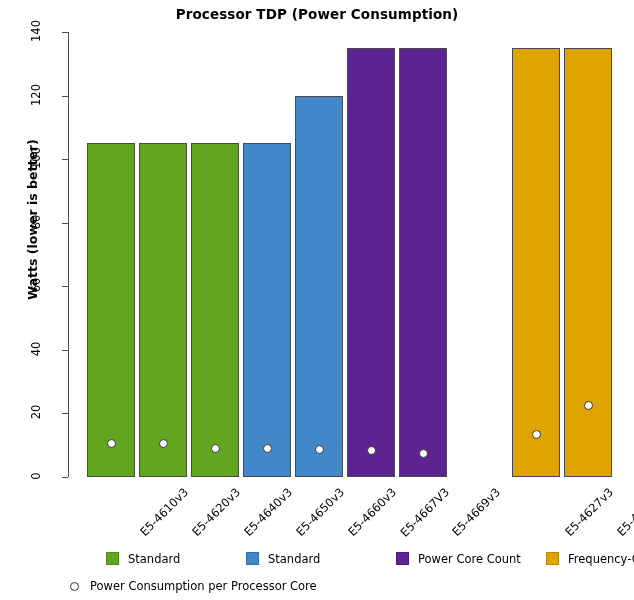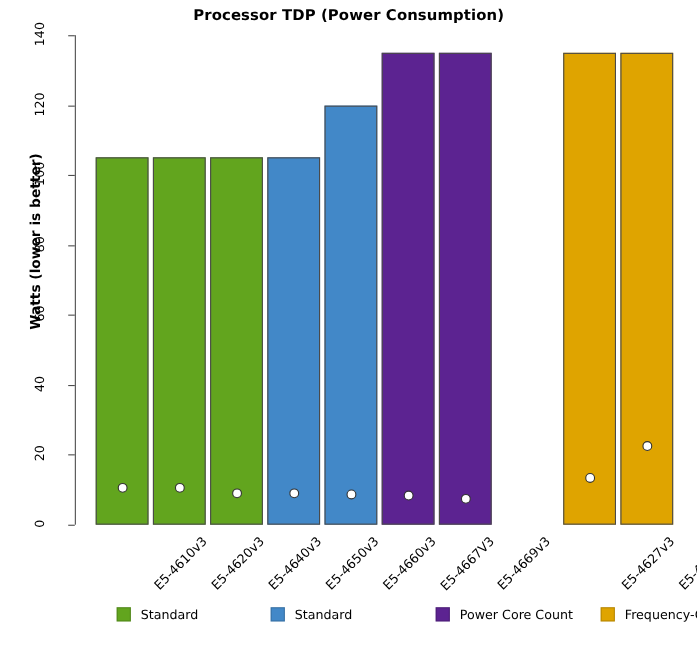--- a/index.html
+++ b/index.html
@@ -229,15 +229,19 @@
         </div>
         <div class="legend-entry" style="left: 312px;">
           <span class="legend-swatch" style="background: rgb(92, 35, 145);"></span>
           <span class="legend-text">Power Core Count</span>
         </div>
         <div class="legend-entry" style="left: 462px;">
           <span class="legend-swatch" style="background: rgb(223, 164, 0);"></span>
           <span class="legend-text">Frequency-Optimized</span>
         </div>
       </div>
+    <div id="legend-row-2">
+      <span id="legend-marker-icon"></span>
+      <span class="legend-text">Power Consumption per Processor Core</span>
+    </div>
   </div>
 
 </div>
 
 </body></html>

